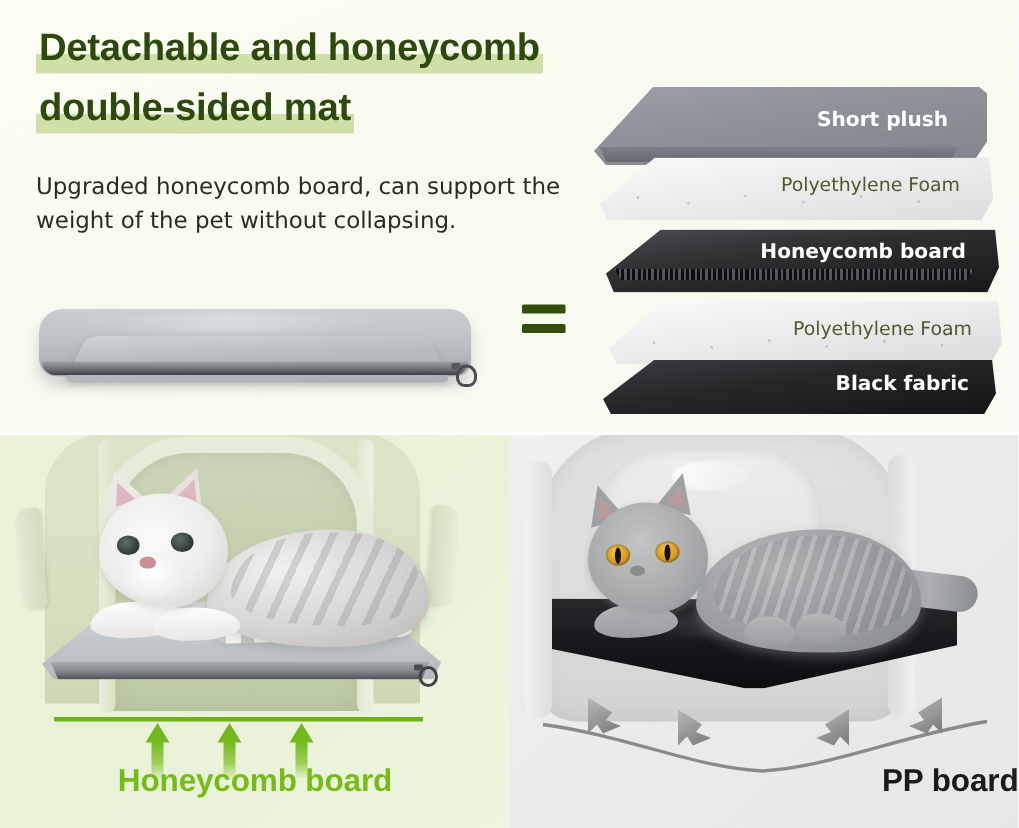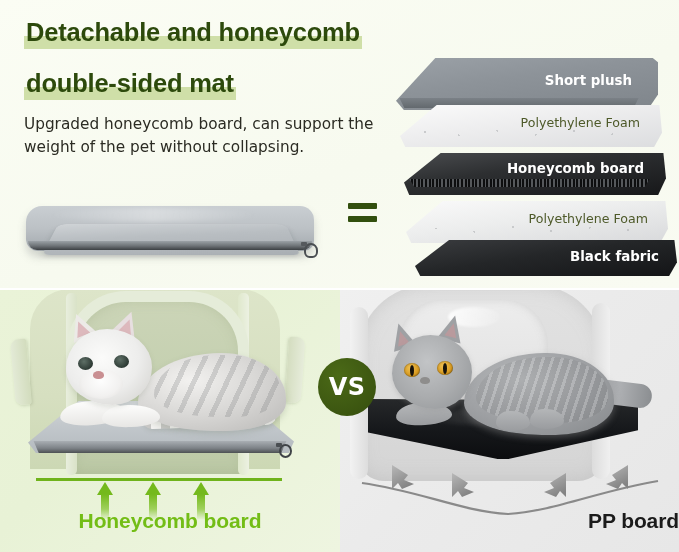--- a/index.html
+++ b/index.html
@@ -49,21 +49,21 @@
     left: 0; right: 0;
     bottom: 2px;
     height: 13px;
     background: #cfdfa8;
     z-index: 0;
   }
   .hl-line .txt {
     position: relative;
     z-index: 1;
   }
-  #headline .row2 { margin-top: 14px; }
+  #headline .row2 { margin-top: 3px; }
 
   
   #subtitle {
     position: absolute;
     left: 24px; top: 113px;
     width: 368px;
     font-size: 15.3px;
     line-height: 23px;
     color: #2b2b23;
     font-family: "DejaVu Sans", sans-serif;
@@ -244,21 +244,21 @@
       radial-gradient(circle at 26% 72%, rgba(168,170,173,0.5) 0 1px, transparent 1px),
       radial-gradient(circle at 42% 32%, rgba(168,170,173,0.5) 0 1px, transparent 1px),
       radial-gradient(circle at 58% 68%, rgba(168,170,173,0.5) 0 1px, transparent 1px),
       radial-gradient(circle at 74% 38%, rgba(168,170,173,0.5) 0 1px, transparent 1px),
       radial-gradient(circle at 90% 60%, rgba(168,170,173,0.5) 0 1px, transparent 1px);
     clip-path: polygon(2% 0%, 99% 0%, 97% 100%, 3% 100%);
   }
   #layer4 .lbl { color: #4e5a2a; top: 9px; right: 20px; }
 
   
-  #layer5 { top: 182px; left: 19px; width: 262px; height: 36px; }
+  #layer5 { top: 182px; left: 6px; width: 262px; height: 36px; }
   #layer5 .slab {
     background: linear-gradient(172deg, #3a3c3f 0%, #242628 45%, #141517 100%);
     clip-path: polygon(13% 0%, 99% 0%, 100% 62%, 97% 100%, 2% 100%, 0% 72%);
     box-shadow: 0 4px 8px rgba(120,125,130,0.3);
   }
   #layer5 .lbl { color: #ffffff; font-weight: bold; top: 8px; right: 18px; font-size: 13.4px; }
 
   
   #divider {
     position: absolute;
@@ -878,17 +878,14 @@
       <g>
         <path d="M 226 38 L 220 32 L 216 38 L 204 33 L 214 29 L 210 24 L 226 14 Z" fill="url(#agrad)"></path>
       </g>
       <g>
         <path d="M 288 30 L 282 24 L 278 30 L 266 25 L 276 21 L 272 16 L 288 6 Z" fill="url(#agrad)"></path>
       </g>
     </svg>
   </div>
   <div id="label-right" style="left:340px;text-align:right;">PP board</div>
 
-  <div id="vs-badge">
-    <span>VS</span>
-  </div>
 
 </div>
 
 </body></html>

